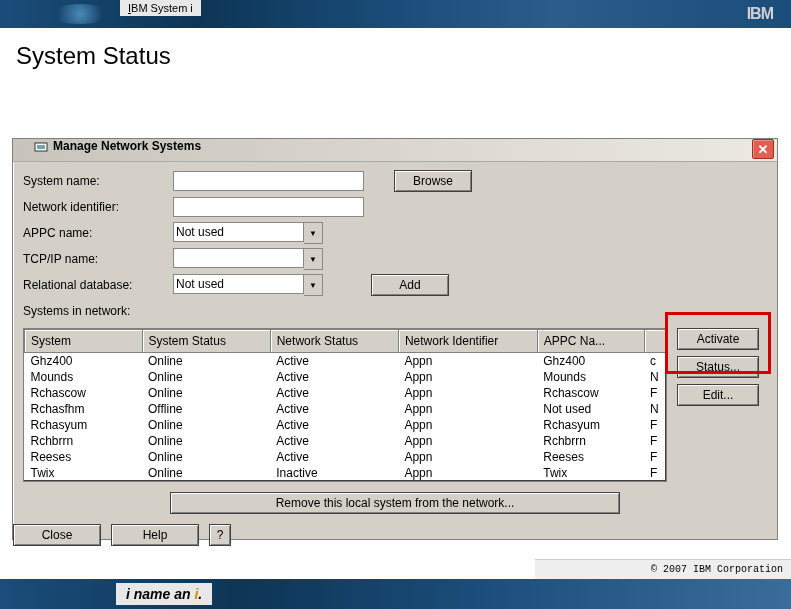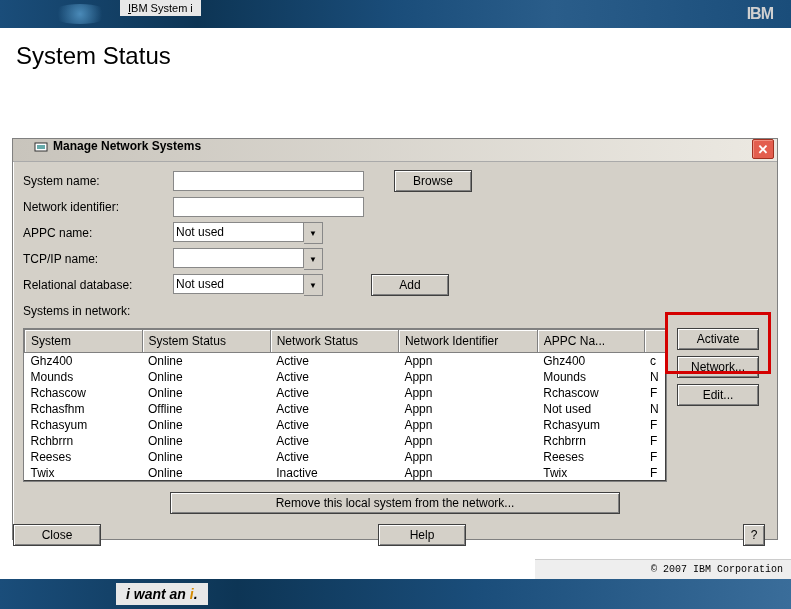--- a/index.html
+++ b/index.html
@@ -159,21 +159,21 @@
     width:100px;height:56px;
     pointer-events:none;
   }
   .wide-btn-row{
     display:flex;justify-content:center;margin-top:10px;
   }
   .wide-btn{
     width:450px;
   }
   .bottom-btn-row{
-    display:flex;justify-content:space-between;gap:10px;
+    display:flex;justify-content:flex-start;gap:10px;
     padding:10px 12px 0 0;
   }
   .help-q{
     min-width:22px;width:22px;
   }
   .footer {
     position:absolute;
     left:0;right:0;bottom:0;
     height:30px;
     background: linear-gradient(90deg, #1a4d7a 0%, #0d3555 30%, #1a4d7a 60%, #3a6d9a 100%);
@@ -345,21 +345,21 @@
               <td>Inactive</td>
               <td>Appn</td>
               <td>Twix</td>
               <td>F</td>
             </tr>
           </tbody>
       </table>
     </div>
     <div class="side-buttons">
       <button class="btn side">Activate</button>
-      <button class="btn side">Network...</button>
+      <button class="btn side">Status...</button>
       <button class="btn side">Edit...</button>
     </div>
   </div>
 
   <div class="wide-btn-row">
     <button class="btn wide-btn">Remove this local system from the network...</button>
   </div>
 
   <div class="bottom-btn-row">
     <button class="btn" style="min-width:88px">Close</button>
@@ -367,15 +367,15 @@
     <button class="btn help-q">?</button>
   </div>
 
   <div class="redbox"></div>
 </div>
 
 <div class="copyright">© 2007 IBM Corporation</div>
 
 <div class="footer">
   <div class="footer-box">
-    <span>i want an </span><span class="i">i</span><span>.</span>
+    <span>i name an </span><span class="i">i</span><span>.</span>
   </div>
 </div>
 
 </body></html>

